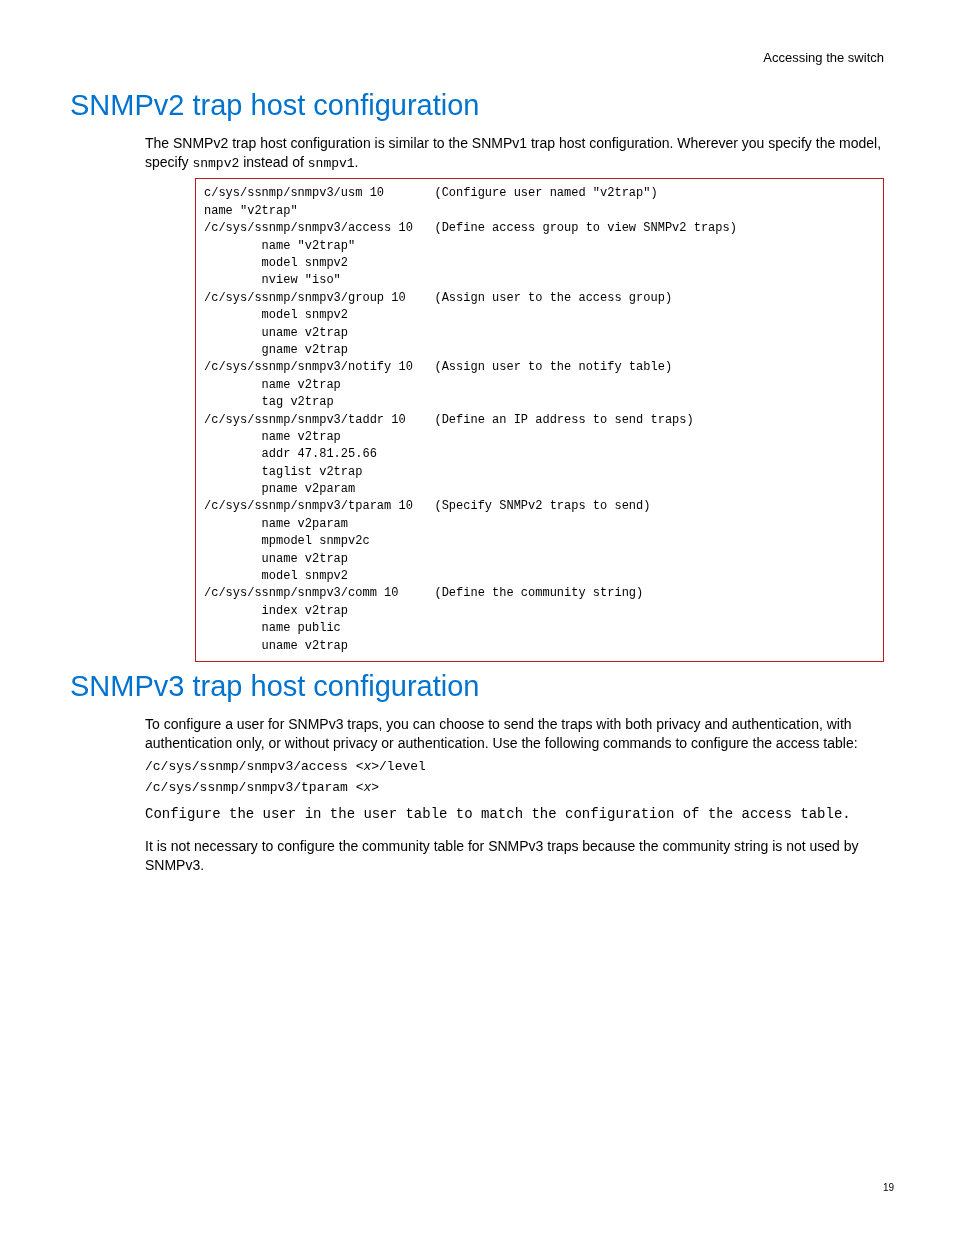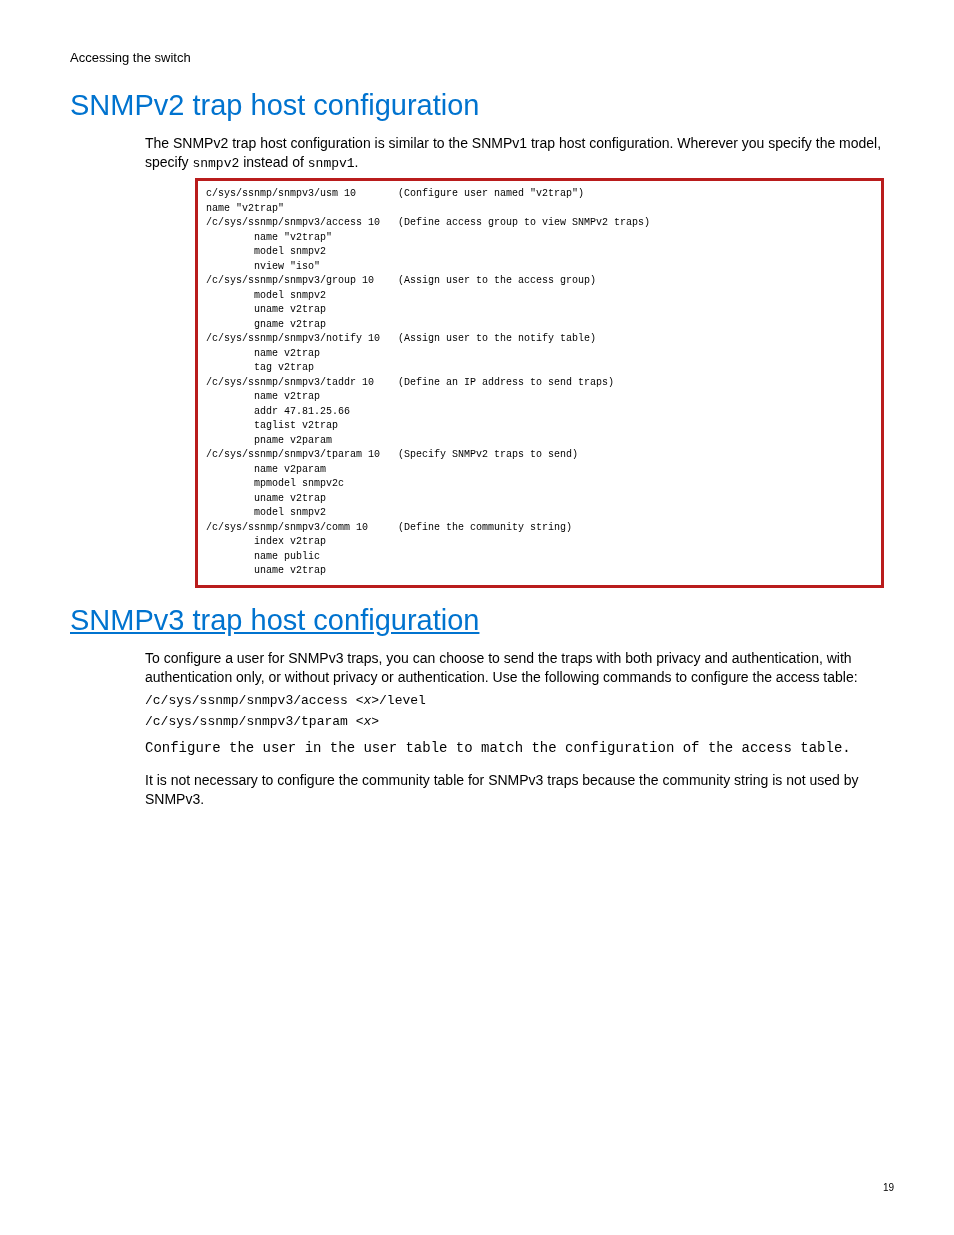--- a/index.html
+++ b/index.html
@@ -7,20 +7,21 @@
     padding: 50px 70px 50px 70px;
     font-family: Arial, Helvetica, sans-serif;
     font-size: 14px;
     color: #000;
     width: 954px;
     height: 1235px;
     box-sizing: border-box;
     position: relative;
   }
   .topright {
+    text-align: right;
     font-size: 13px;
     margin-bottom: 24px;
   }
   h2 {
     font-weight: normal;
     font-size: 29px;
     color: #0073cf;
     margin: 12px 0 12px 0;
   }
   .intro, .para {
@@ -28,24 +29,24 @@
     margin-bottom: 6px;
     font-size: 14px;
     line-height: 1.35;
   }
   .mono-inline {
     font-family: Liberation Mono, monospace;
     font-size: 13px;
   }
   .code-box {
     margin-left: 125px;
-    border: 3px solid #b91c1c;
+    border: 1px solid #b91c1c;
     padding: 6px 8px;
     font-family: "Courier New", Courier, monospace;
-    font-size: 10px;
+    font-size: 12px;
     white-space: pre;
     line-height: 1.45;
   }
   .code-line {
     margin-left: 75px;
     font-family: "Courier New", Courier, monospace;
     font-size: 13px;
     margin-top: 6px;
     margin-bottom: 6px;
   }
@@ -91,21 +92,21 @@
 /c/sys/ssnmp/snmpv3/tparam 10   (Specify SNMPv2 traps to send)
         name v2param
         mpmodel snmpv2c
         uname v2trap
         model snmpv2
 /c/sys/ssnmp/snmpv3/comm 10     (Define the community string)
         index v2trap
         name public
         uname v2trap</div>
 
-<h2 style="margin-top:16px;text-decoration:underline;">SNMPv3 trap host configuration</h2>
+<h2 style="margin-top:8px;">SNMPv3 trap host configuration</h2>
 
 <div class="para">To configure a user for SNMPv3 traps, you can choose to send the traps with both privacy and authentication, with authentication only, or without privacy or authentication. Use the following commands to configure the access table:</div>
 
 <div class="code-line">
   <span>/c/sys/ssnmp/snmpv3/access &lt;</span><span class="var">x</span><span>&gt;/level</span>
 </div>
 
 <div class="code-line">
   <span>/c/sys/ssnmp/snmpv3/tparam &lt;</span><span class="var">x</span><span>&gt;</span>
 </div>

